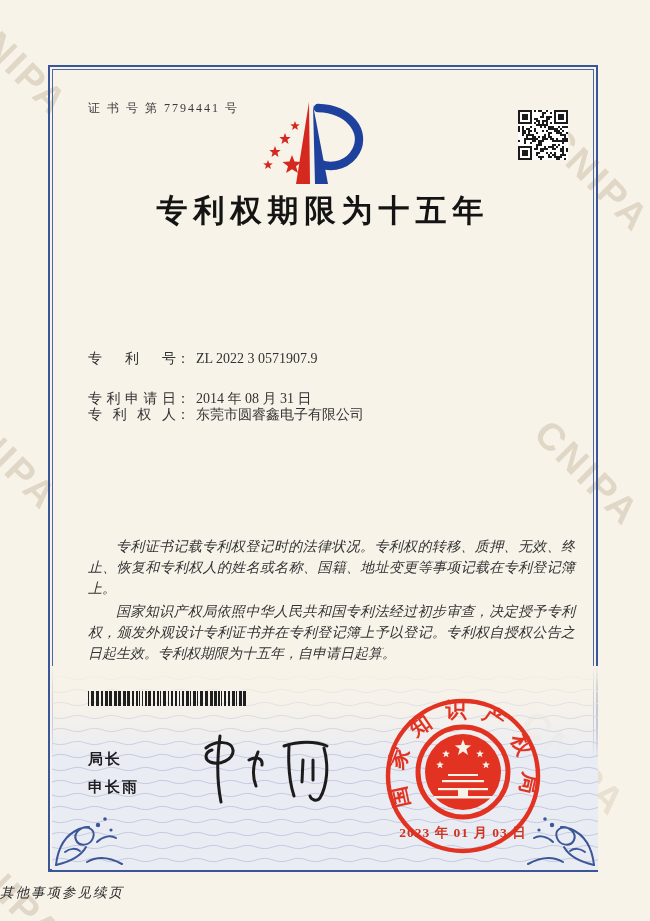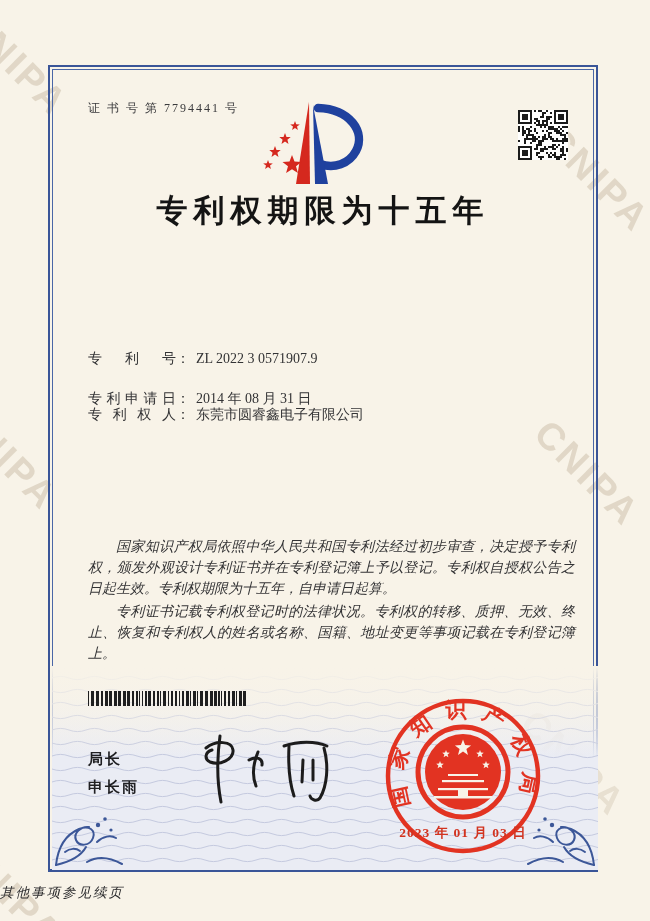--- a/index.html
+++ b/index.html
@@ -347,22 +347,22 @@
     <span class="flabel">专利号</span><span class="fcolon">：</span><span class="fval">ZL 2022 3 0571907.9</span>
   </div>
   <div class="abs field" style="top:390px;">
     <span class="flabel">专利申请日</span><span class="fcolon">：</span><span class="fval">2014 年 08 月 31 日</span>
   </div>
   <div class="abs field" style="top:406px;">
     <span class="flabel">专利权人</span><span class="fcolon">：</span><span class="fval">东莞市圆睿鑫电子有限公司</span>
   </div>
 
   <div class="abs paras">
+    <p>专利证书记载专利权登记时的法律状况。专利权的转移、质押、无效、终止、恢复和专利权人的姓名或名称、国籍、地址变更等事项记载在专利登记簿上。</p>
     <p>国家知识产权局依照中华人民共和国专利法经过初步审查，决定授予专利权，颁发外观设计专利证书并在专利登记簿上予以登记。专利权自授权公告之日起生效。专利权期限为十五年，自申请日起算。</p>
-    <p>专利证书记载专利权登记时的法律状况。专利权的转移、质押、无效、终止、恢复和专利权人的姓名或名称、国籍、地址变更等事项记载在专利登记簿上。</p>
   </div>
 
   <div class="abs barcode">
       <span style="display: inline-block; width: 1px; margin-right: 2px; background: rgb(31, 31, 31); height: 100%; flex: 0 0 auto;"></span>
       <span style="display: inline-block; width: 3px; margin-right: 2px; background: rgb(31, 31, 31); height: 100%; flex: 0 0 auto;"></span>
       <span style="display: inline-block; width: 3px; margin-right: 2px; background: rgb(31, 31, 31); height: 100%; flex: 0 0 auto;"></span>
       <span style="display: inline-block; width: 2px; margin-right: 2px; background: rgb(31, 31, 31); height: 100%; flex: 0 0 auto;"></span>
       <span style="display: inline-block; width: 3px; margin-right: 1px; background: rgb(31, 31, 31); height: 100%; flex: 0 0 auto;"></span>
       <span style="display: inline-block; width: 3px; margin-right: 2px; background: rgb(31, 31, 31); height: 100%; flex: 0 0 auto;"></span>
       <span style="display: inline-block; width: 3px; margin-right: 1px; background: rgb(31, 31, 31); height: 100%; flex: 0 0 auto;"></span>

